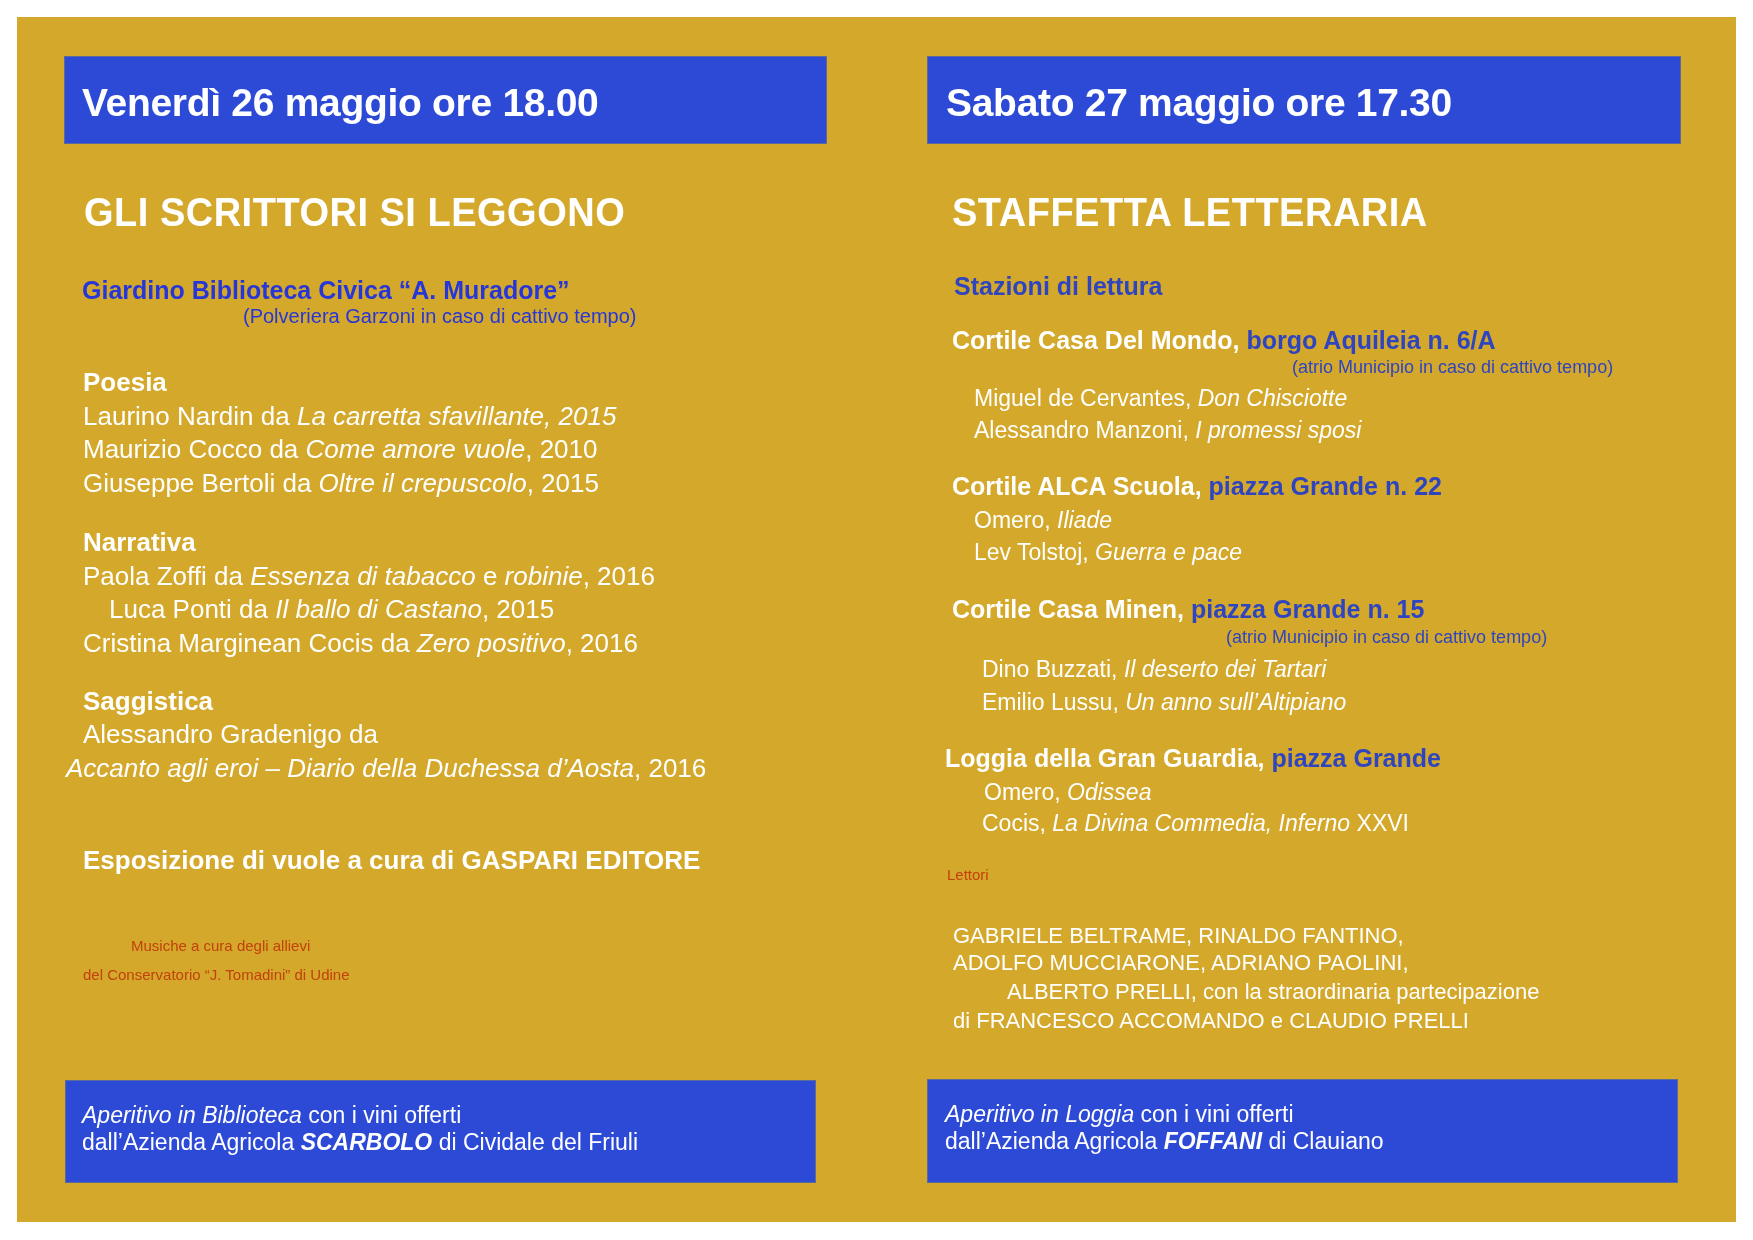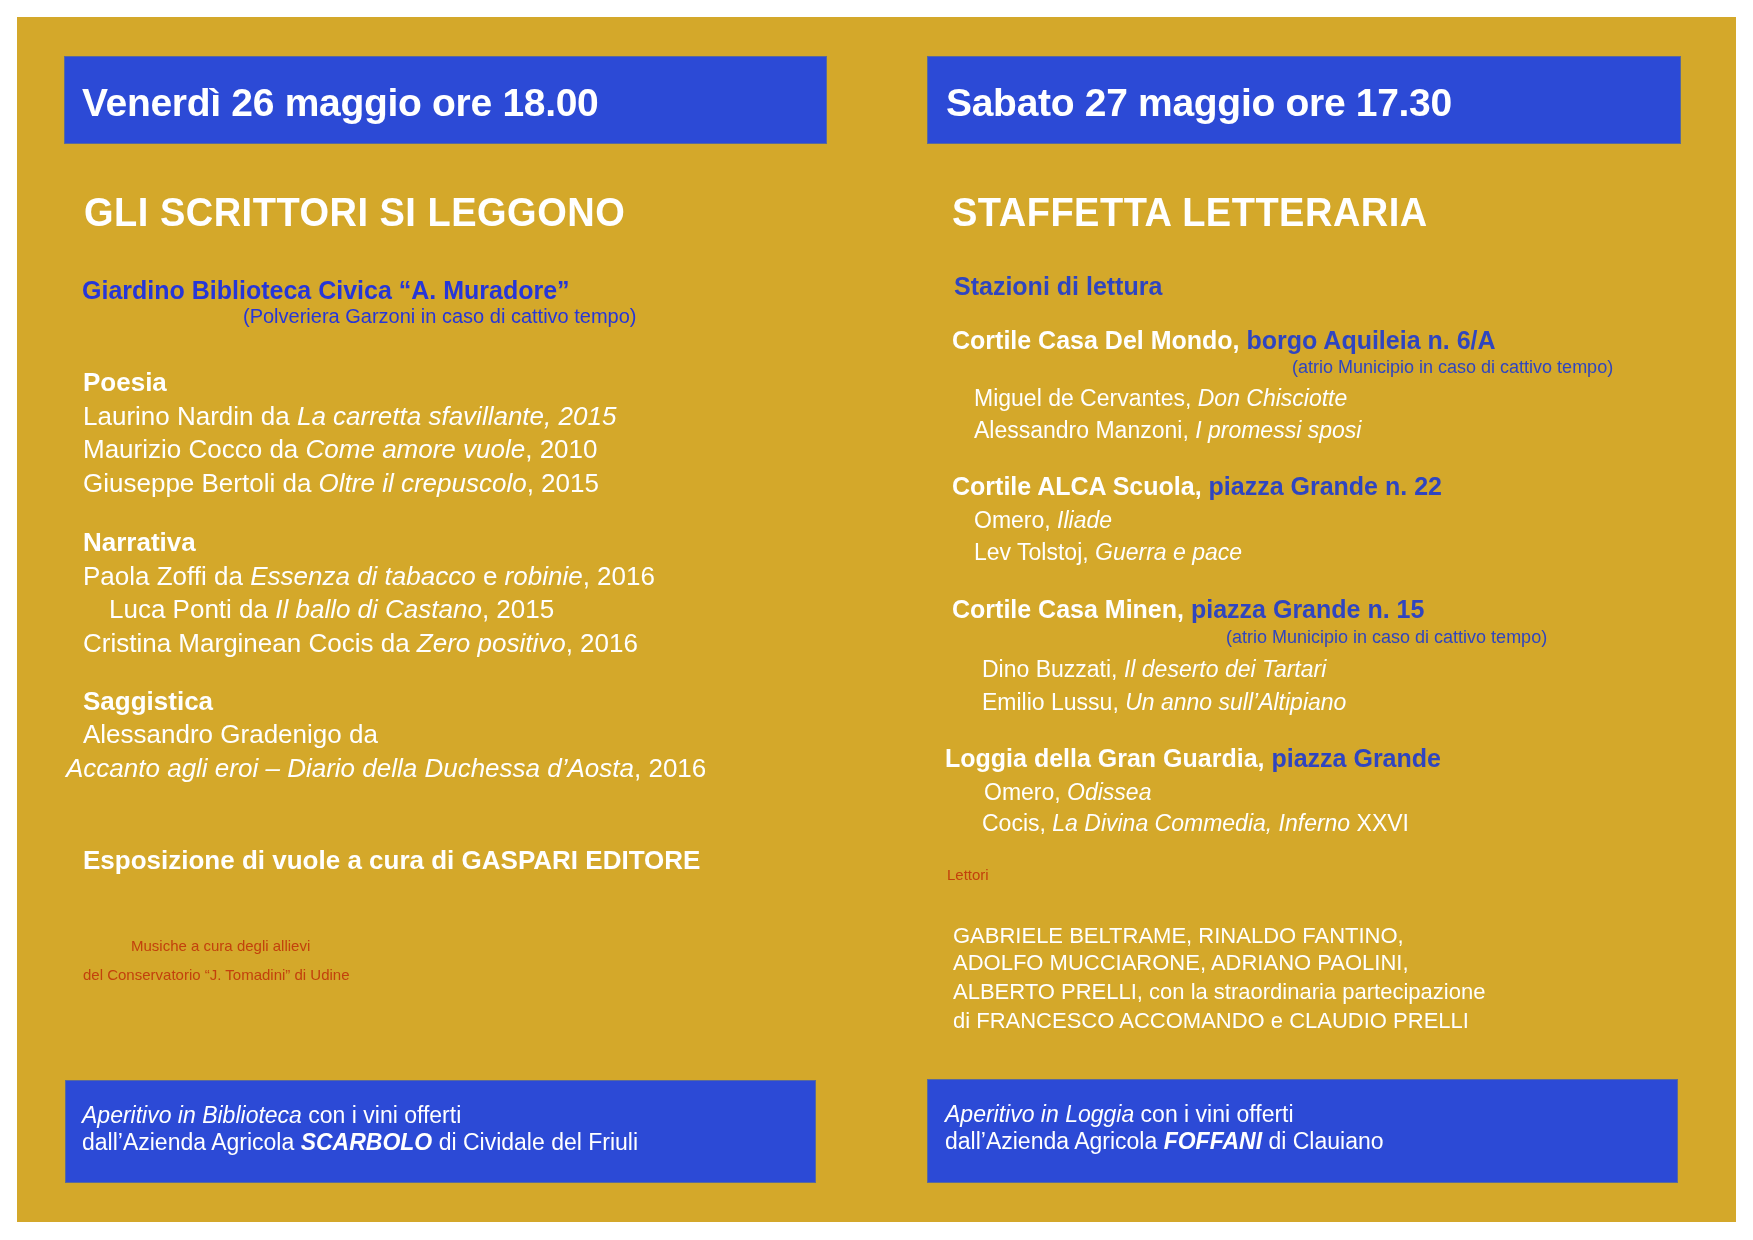--- a/index.html
+++ b/index.html
@@ -81,18 +81,18 @@
 <div class="t rline" style="left:982px; top:658px;"><span>Dino Buzzati, </span><i>Il deserto dei Tartari</i></div>
 <div class="t rline" style="left:982px; top:691px;"><span>Emilio Lussu, </span><i>Un anno sull’Altipiano</i></div>
 
 <div class="t rhead" style="left:945px; top:746px;"><span>Loggia della Gran Guardia</span>, <span class="addr">piazza Grande</span></div>
 <div class="t rline" style="left:984px; top:781px;"><span>Omero, </span><i>Odissea</i></div>
 <div class="t rline" style="left:982px; top:812px;"><span>Cocis, </span><i>La Divina Commedia, Inferno</i><span> XXVI</span></div>
 
 <div class="t blk" style="left:947px; top:867px;">Lettori</div>
 <div class="t lettori" style="left:953px; top:925px;">GABRIELE BELTRAME, RINALDO FANTINO,</div>
 <div class="t lettori" style="left:953px; top:952px;">ADOLFO MUCCIARONE, ADRIANO PAOLINI,</div>
-<div class="t lettori" style="left:953px; top:981px;">ALBERTO PRELLI, con la straordinaria partecipazione</div>
+<div class="t lettori" style="left:1007px; top:981px;">ALBERTO PRELLI, con la straordinaria partecipazione</div>
 <div class="t lettori" style="left:953px; top:1010px;">di FRANCESCO ACCOMANDO e CLAUDIO PRELLI</div>
 
 <div class="box" style="left:928px; top:1080px; width:749px; height:102px;"></div>
 <div class="t foot" style="left:945px; top:1103px;"><i>Aperitivo in Loggia</i><span> con i vini offerti</span></div>
 <div class="t foot" style="left:945px; top:1130px;"><span>dall’Azienda Agricola </span><b class="it">FOFFANI</b><span> di Clauiano</span></div>
 
 </body></html>

